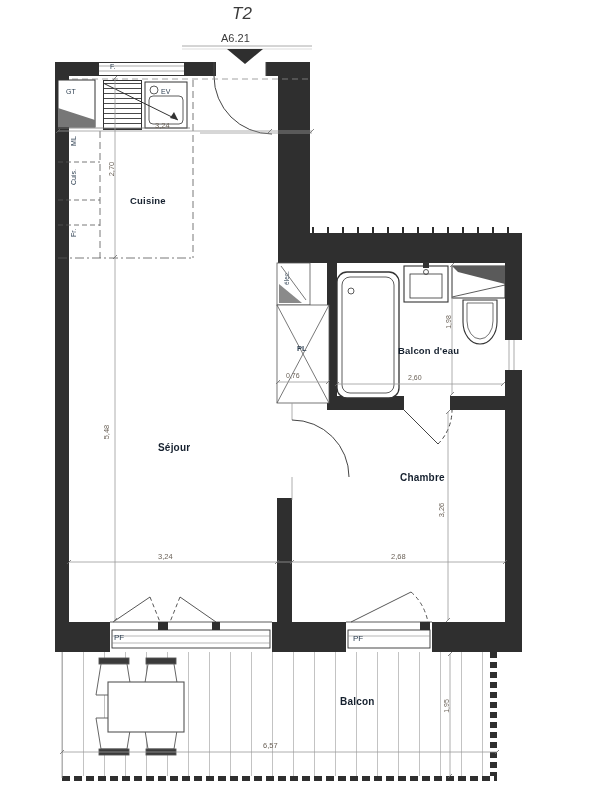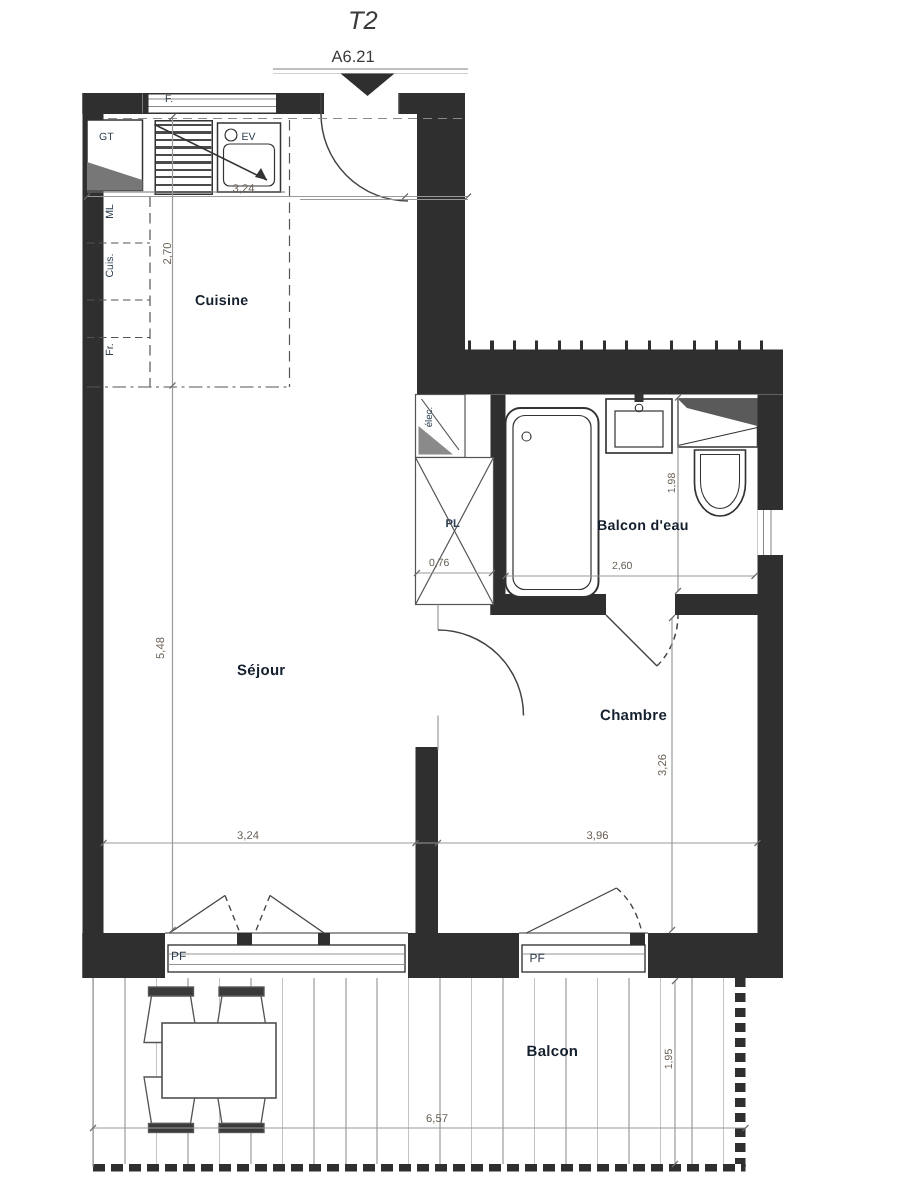--- a/index.html
+++ b/index.html
@@ -238,27 +238,27 @@
   <div class="lbl vert" style="left:54px;top:228px;">Fr.</div>
   <div class="lbl vert" style="left:267px;top:273px;font-size:6.5px;">élec.</div>
   <div class="lbl" style="left:297px;top:345px;font-weight:bold;font-size:7.5px;text-align:center;">PL</div>
   <div class="lbl" style="left:114px;top:634px;font-size:8px;">PF</div>
   <div class="lbl" style="left:353px;top:635px;font-size:8px;">PF</div>
 
   <div class="room" style="left:130px;top:196px;font-size:9.5px;">Cuisine</div>
   <div class="room" style="left:158px;top:443px;">Séjour</div>
   <div class="room" style="left:400px;top:443px;margin-top:30px;">Chambre</div>
   <div class="room" style="left:398px;top:346px;font-size:9.5px;">Balcon d'eau</div>
-  <div class="room" style="left:351px;top:697px;">Balcon</div>
+  <div class="room" style="left:340px;top:697px;">Balcon</div>
 
   <div class="dim" style="left:155px;top:122px;">3,24</div>
   <div class="dim vert" style="left:92px;top:164px;">2,70</div>
   <div class="dim vert" style="left:87px;top:427px;">5,48</div>
   <div class="dim" style="left:158px;top:553px;">3,24</div>
-  <div class="dim" style="left:391px;top:553px;">3,96</div>
+  <div class="dim" style="left:391px;top:553px;">2,68</div>
   <div class="dim vert" style="left:422px;top:505px;">3,26</div>
   <div class="dim" style="left:408px;top:374px;font-size:7px;">2,60</div>
   <div class="dim vert" style="left:429px;top:317px;font-size:7px;">1,98</div>
   <div class="dim" style="left:286px;top:372px;font-size:7px;">0,76</div>
-  <div class="dim" style="left:263px;top:742px;margin-left:21px;">6,57</div>
+  <div class="dim" style="left:263px;top:742px;">6,57</div>
   <div class="dim vert" style="left:427px;top:701px;font-size:7px;">1,95</div>
 
 </div>
 
 </body></html>

